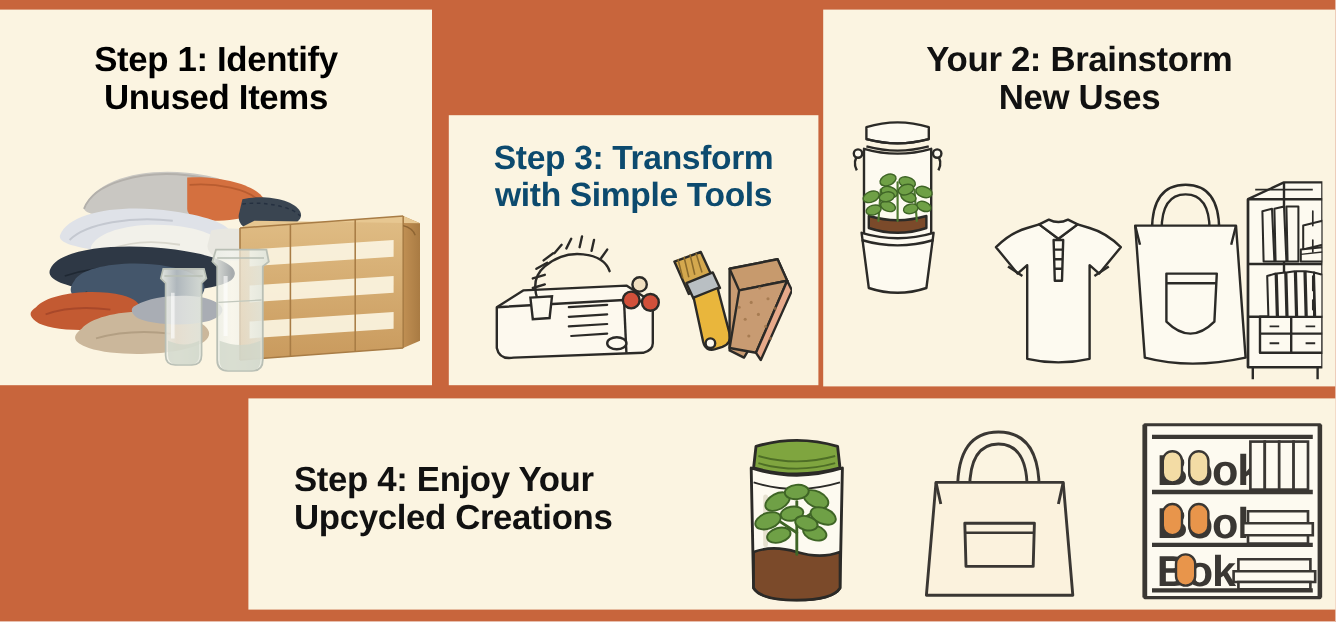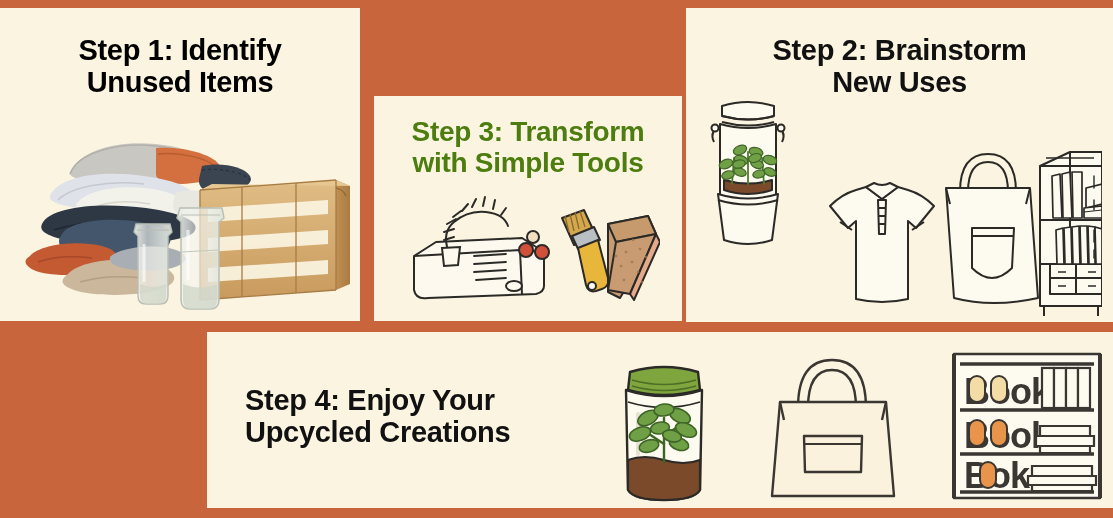--- a/index.html
+++ b/index.html
@@ -168,21 +168,21 @@
             <path d="M177 180 q18 7 34 0 L211 196 q0 9 -9 9 L186 205 q-9 0 -9 -9 Z" fill="#cfd6c8" opacity="0.75"></path>
             <path d="M182 126 L182 176" stroke="#ffffff" stroke-width="3.4" opacity="0.6" fill="none"></path>
             <path d="M176 148 L212 146" stroke="#c2c8bd" stroke-width="1.1" fill="none"></path>
           </g>
         </g>
       </svg>
     </div>
   </div>
 
   <div class="panel" id="panel-step3" style="background: rgb(251, 244, 225);">
-    <div class="heading" style="color: #4d7c0f;">Step 3: Transform
+    <div class="heading" style="color: #0c4a6e;">Step 3: Transform
 with Simple Tools</div>
 
     <div class="art" id="step3-art">
       <svg viewBox="0 0 258 118" width="258" height="118" aria-hidden="true">
         <g fill="#fdf9ee" stroke="#2b2a27" stroke-width="2" stroke-linejoin="round">
           <path d="M12 62 L34 48 L120 44 L142 58 L142 92 q0 6 -8 8 L26 104 q-12 2 -14 -8 Z"></path>
           <path d="M12 62 L118 56 L142 58"></path>
           <path d="M118 56 L120 100"></path>
         </g>
         <g fill="none" stroke="#2b2a27" stroke-width="2" stroke-linecap="round">
@@ -229,21 +229,21 @@
               <circle cx="240" cy="88" r="1.3"></circle>
             <circle cx="214" cy="62" r="1.3"></circle>
               <circle cx="231" cy="46" r="1.3"></circle>
           </g>
         </g>
       </svg>
     </div>
   </div>
 
   <div class="panel" id="panel-step2" style="background: rgb(251, 244, 225);">
-    <div class="heading" style="color: rgb(17, 17, 17);">Step 2: Brainstorm
+    <div class="heading" style="color: rgb(17, 17, 17);">Your 2: Brainstorm
 New Uses</div>
 
     <div class="art" id="step2-art">
       <svg viewBox="0 0 400 232" width="400" height="232" aria-hidden="true">
 
         <g fill="none" stroke="#2b2a27" stroke-width="2" stroke-linejoin="round">
           <path d="M20 18 q26 -8 52 0 l0 10 q-26 7 -52 0 Z" fill="#fdfaf0"></path>
           <path d="M20 28 q26 7 52 0 M20 34 q26 7 52 0"></path>
           <path d="M18 36 q28 8 56 0 L74 118 q-28 9 -56 0 Z" fill="#fdfaf0"></path>
           <path d="M14 40 q-6 6 -2 14 M78 40 q6 6 2 14"></path>

